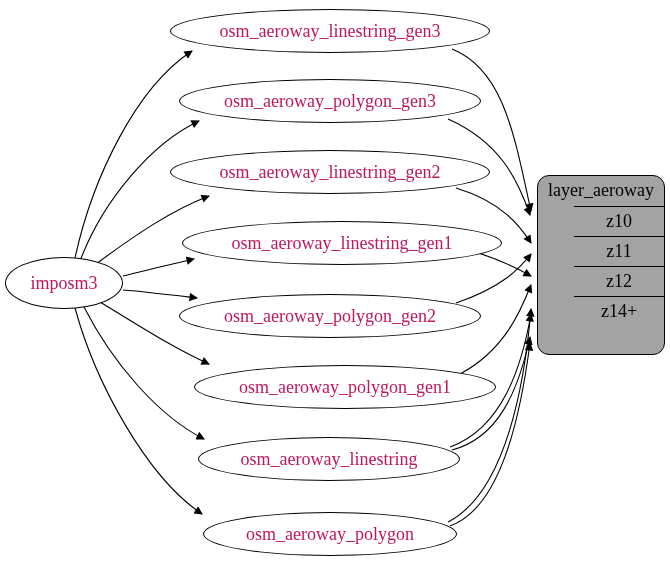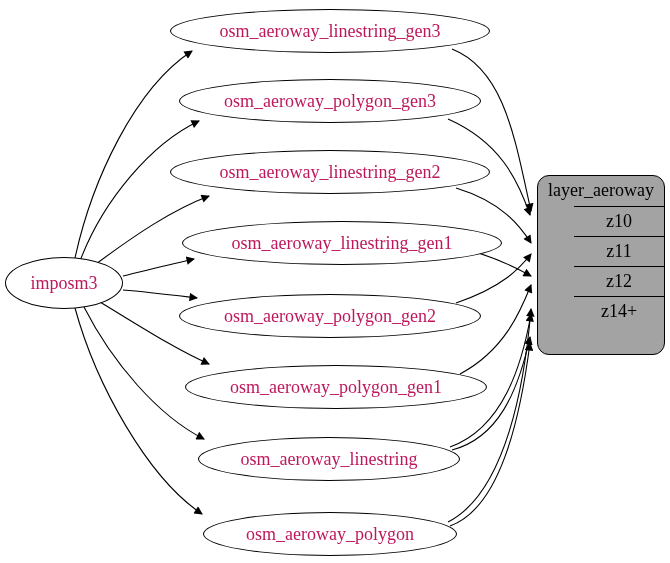--- a/index.html
+++ b/index.html
@@ -107,21 +107,21 @@
   </div>
   <div class="node ellipse" style="left:170px; top:150px; width:320px; height:44px;">
     <span>osm_aeroway_linestring_gen2</span>
   </div>
   <div class="node ellipse" style="left:182px; top:221px; width:320px; height:44px;text-align:center;">
     <span>osm_aeroway_linestring_gen1</span>
   </div>
   <div class="node ellipse" style="left:179px; top:294px; width:302px; height:44px;">
     <span>osm_aeroway_polygon_gen2</span>
   </div>
-  <div class="node ellipse" style="left:185px; top:365px; width:302px; height:44px;">
+  <div class="node ellipse" style="left:194px; top:365px; width:302px; height:44px;">
     <span>osm_aeroway_polygon_gen1</span>
   </div>
   <div class="node ellipse" style="left:203px; top:512px; width:254px; height:44px;">
     <span>osm_aeroway_polygon</span>
   </div>
   <div class="node ellipse" style="left:198px; top:437px; width:262px; height:44px;">
     <span>osm_aeroway_linestring</span>
   </div>
 
   <div class="record" style="left:537px; top:175px; width:128px; height:180px;">

